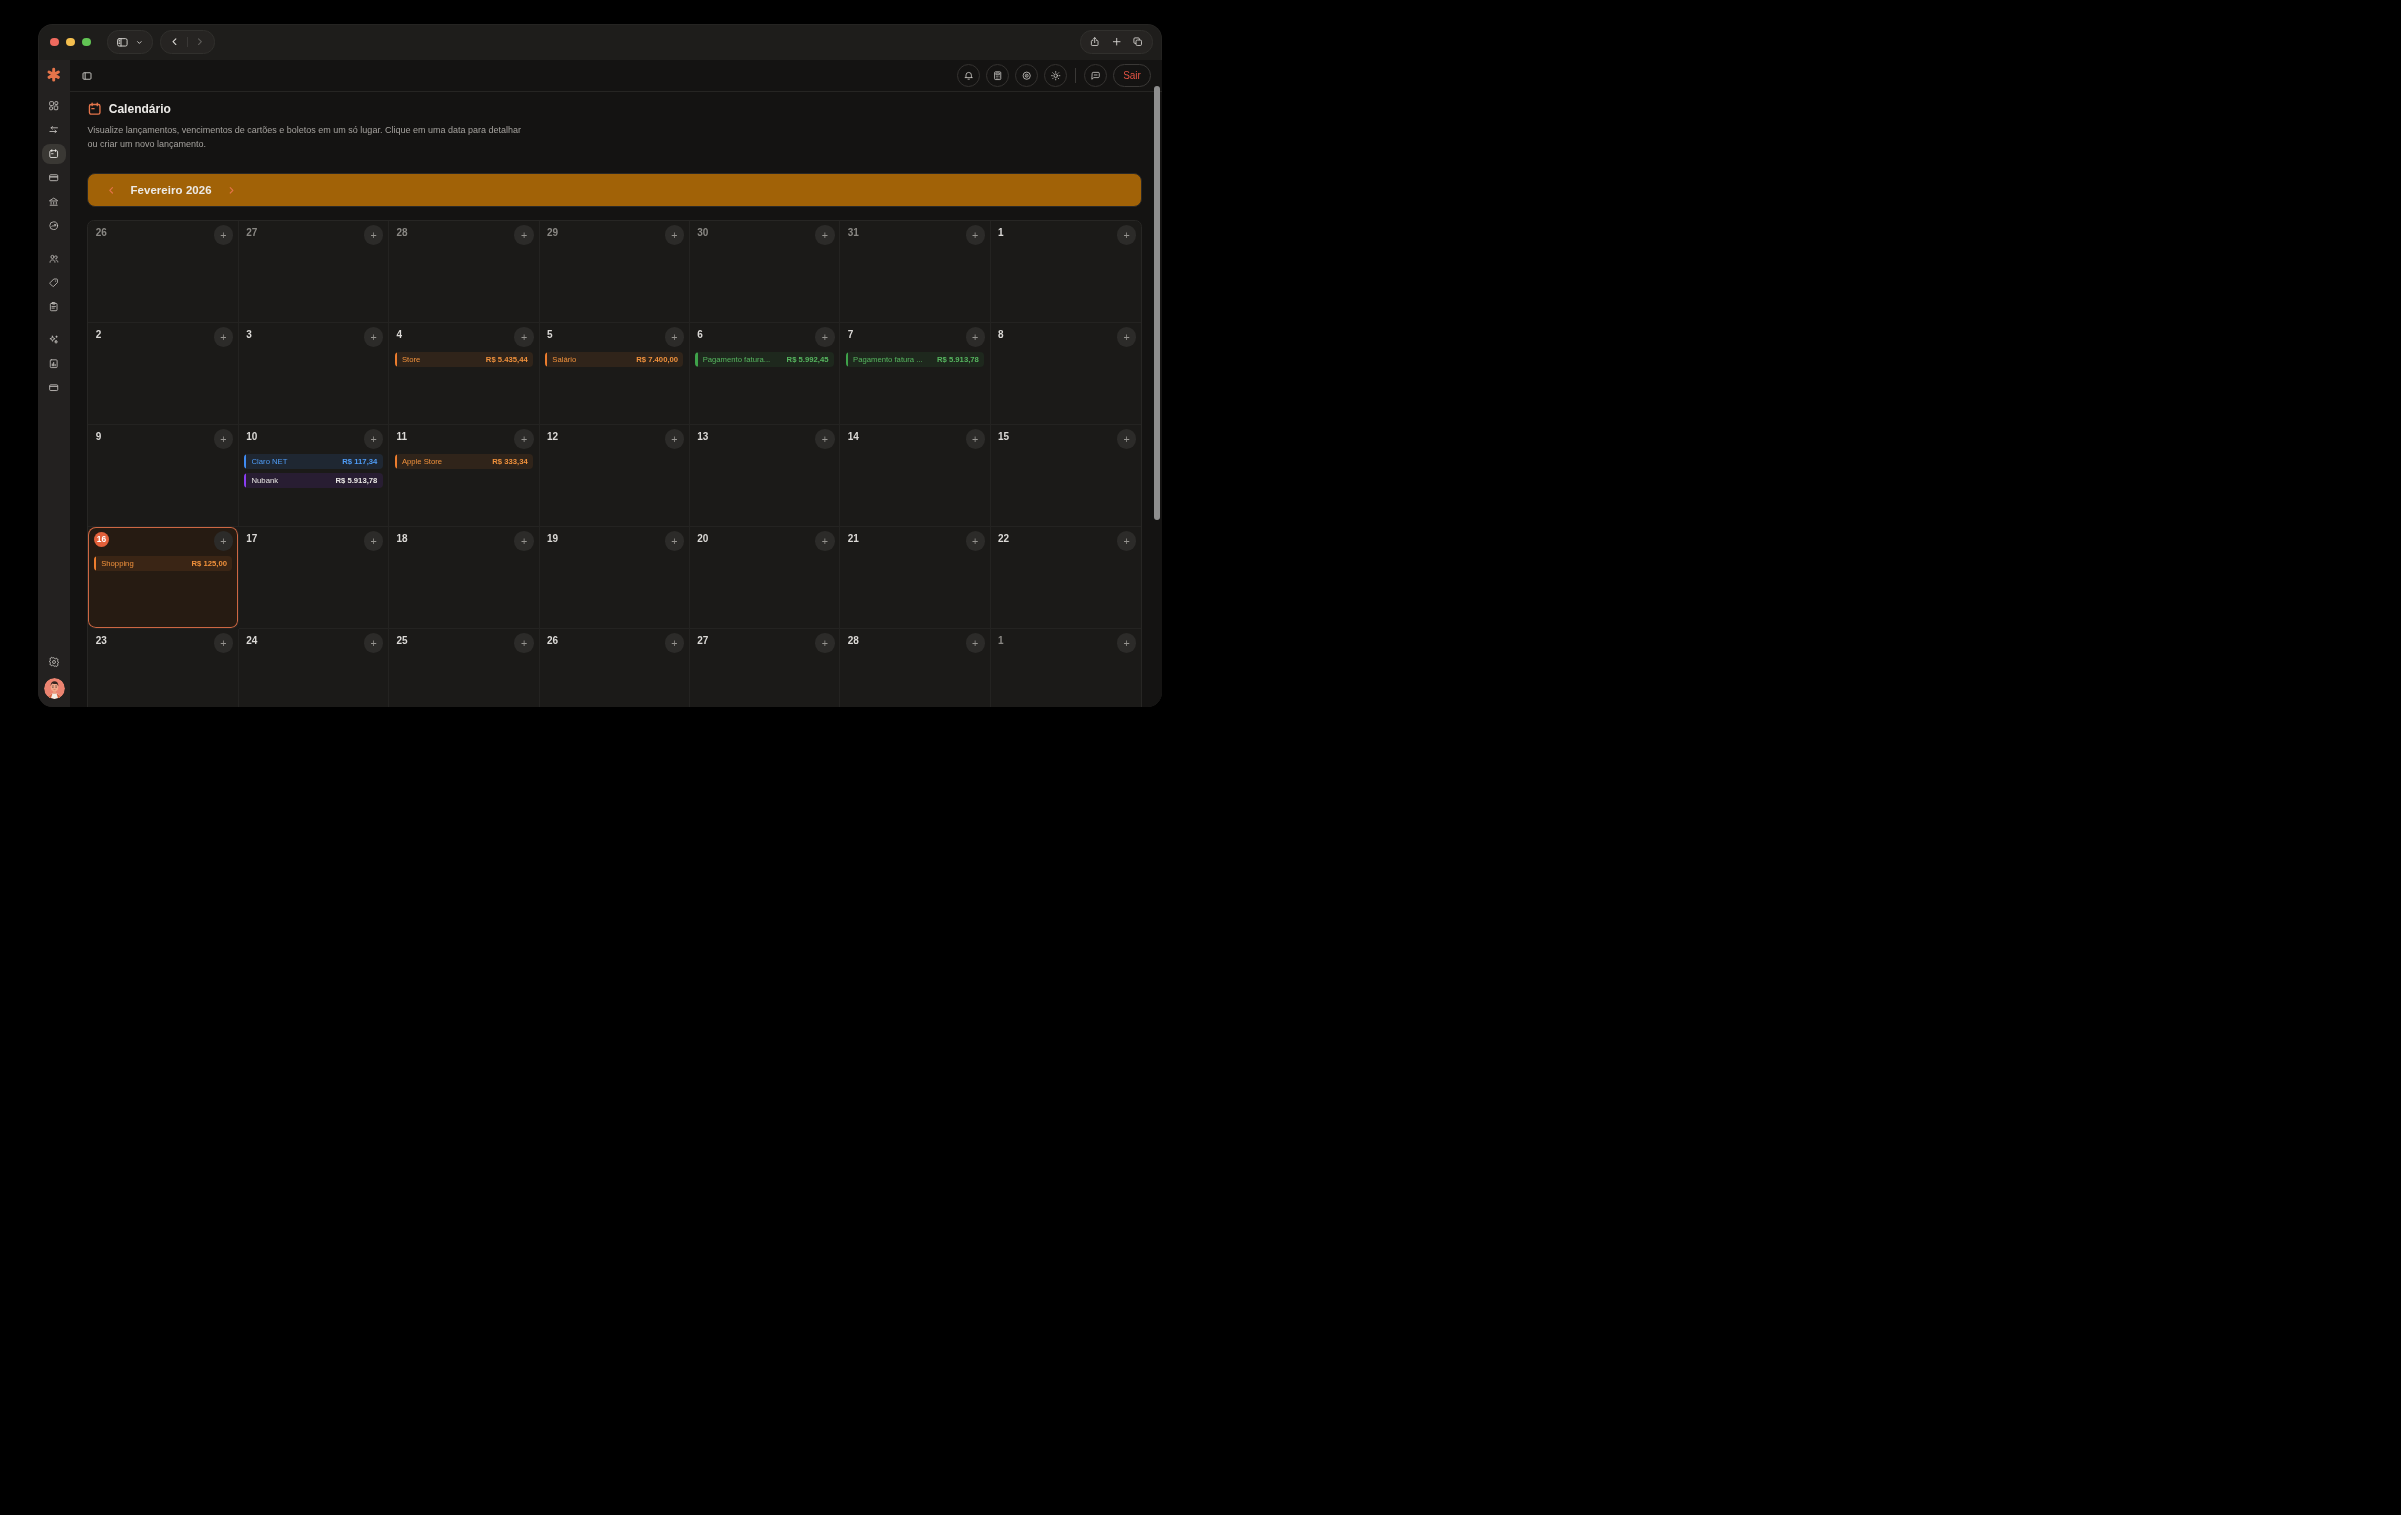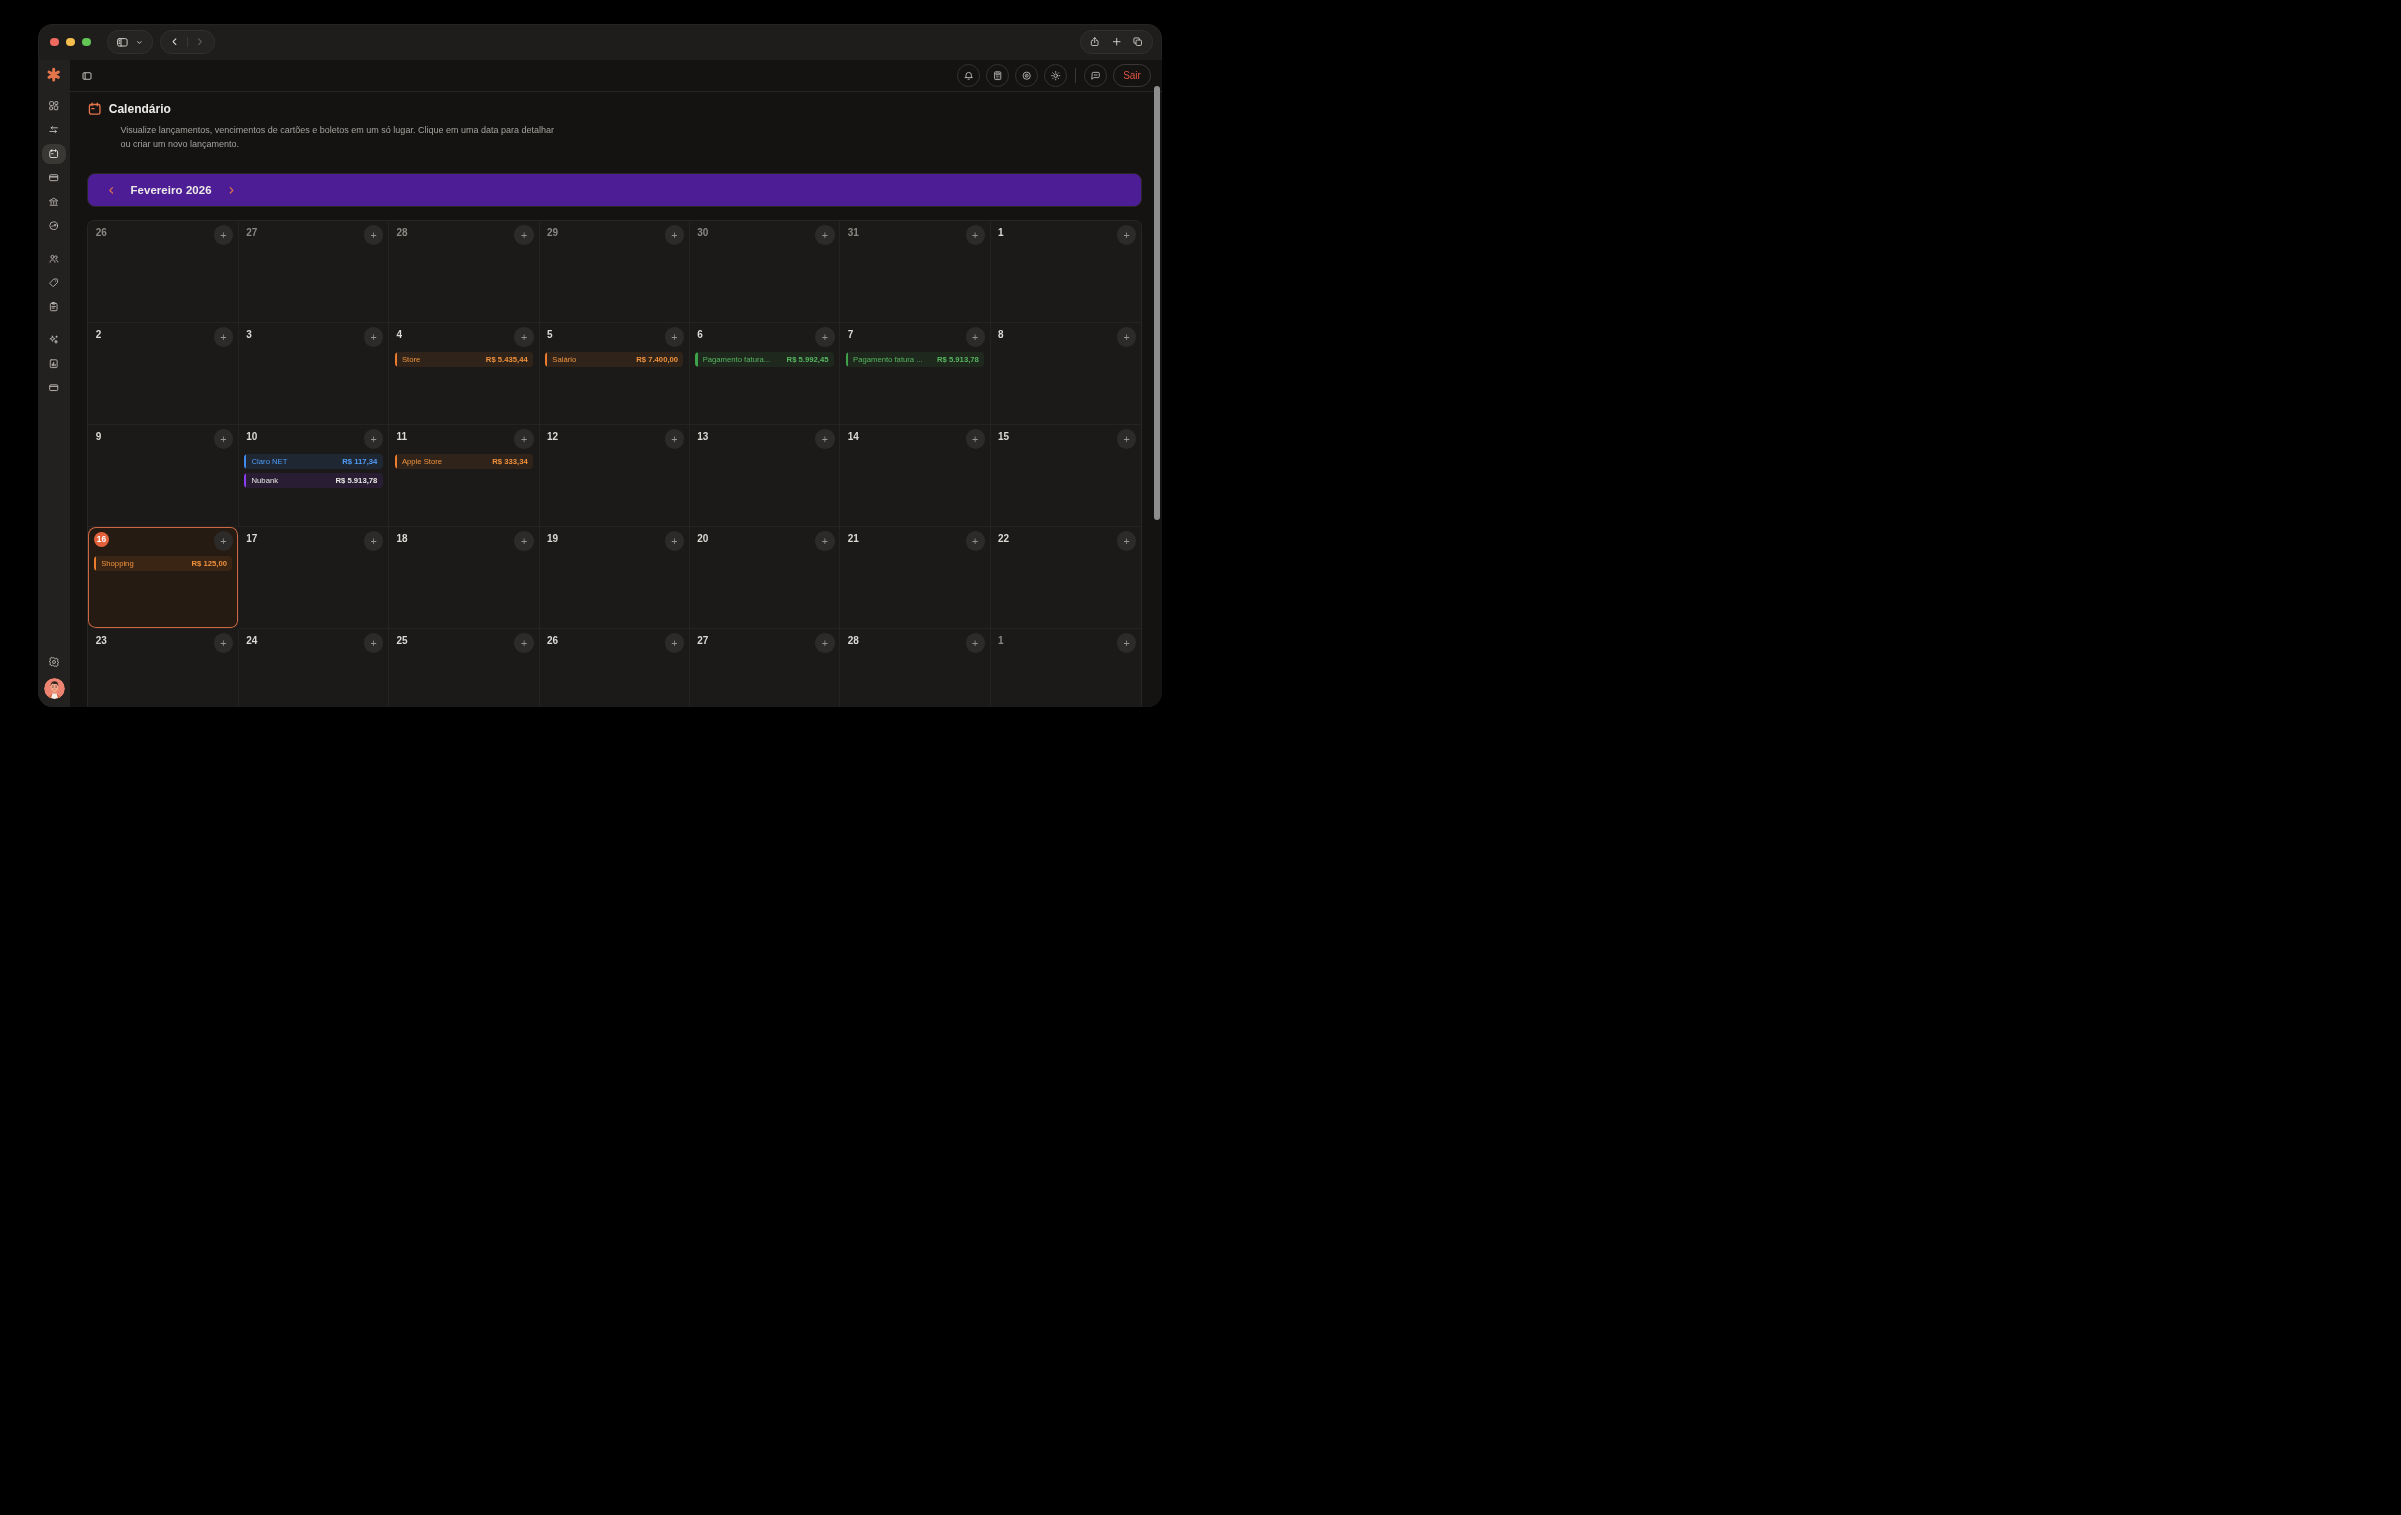--- a/index.html
+++ b/index.html
@@ -37,22 +37,22 @@
   .panel-btn{color:#d3d1cd;background:none;border:none;padding:0;display:flex;cursor:pointer;}
   .ah-right{margin-left:auto;display:flex;align-items:center;gap:6px;}
   .hbtn{width:23px;height:23px;border:0.7px solid #343230;border-radius:50%;background:none;
         display:flex;align-items:center;justify-content:center;color:#cfccc8;cursor:pointer;padding:0;}
   .logout{height:23px;border:0.7px solid #3a3836;border-radius:11.4px;background:none;padding:0 9.4px;
           color:#e25344;font-size:10px;font-weight:500;cursor:pointer;font-family:inherit;}
   
   .content{flex:1;padding:9.4px 20px 0 17.4px;overflow:hidden;}
   .page-title{display:flex;align-items:center;gap:6px;color:#edebe8;font-size:12px;font-weight:700;}
   .page-title .cal-ico{color:#e4744a;flex:none;}
-  .subtitle{margin-top:6.7px;max-width:436px;color:#a5a29e;font-size:9px;line-height:14px;margin-left:33px;}
-  .monthbar{margin-top:21.4px;height:32px;background:#4c1d95;border:0.7px solid #2a2826;border-radius:8px;
+  .subtitle{margin-top:6.7px;max-width:436px;color:#a5a29e;font-size:9px;line-height:14px;}
+  .monthbar{margin-top:21.4px;height:32px;background:#a16207;border:0.7px solid #2a2826;border-radius:8px;
             display:flex;align-items:center;gap:14px;padding:0 17.4px;}
   .nav-btn{background:none;border:none;padding:0;color:#e4744a;display:flex;cursor:pointer;}
   .month-label{color:#eceae7;font-size:11.4px;font-weight:700;letter-spacing:0.1px;}
   .legendbar{margin-top:12px;height:21.4px;background:#1b1a18;border:0.7px solid #292826;border-radius:6.7px;
              display:flex;align-items:center;gap:19px;padding:0 11.4px;}
   .legend-item{display:flex;align-items:center;gap:5.4px;color:#d6d4d1;font-size:8.4px;}
   .legend-dot{width:7.4px;height:7.4px;border-radius:50%;flex:none;}
   
   .calcard{margin-top:13.4px;background:#1b1a18;border:0.7px solid #272624;border-radius:6.7px;overflow:hidden;}
   .cal-weekdays{display:grid;grid-template-columns:repeat(7,1fr);height:19.4px;border-bottom:0.7px solid #272624;}

